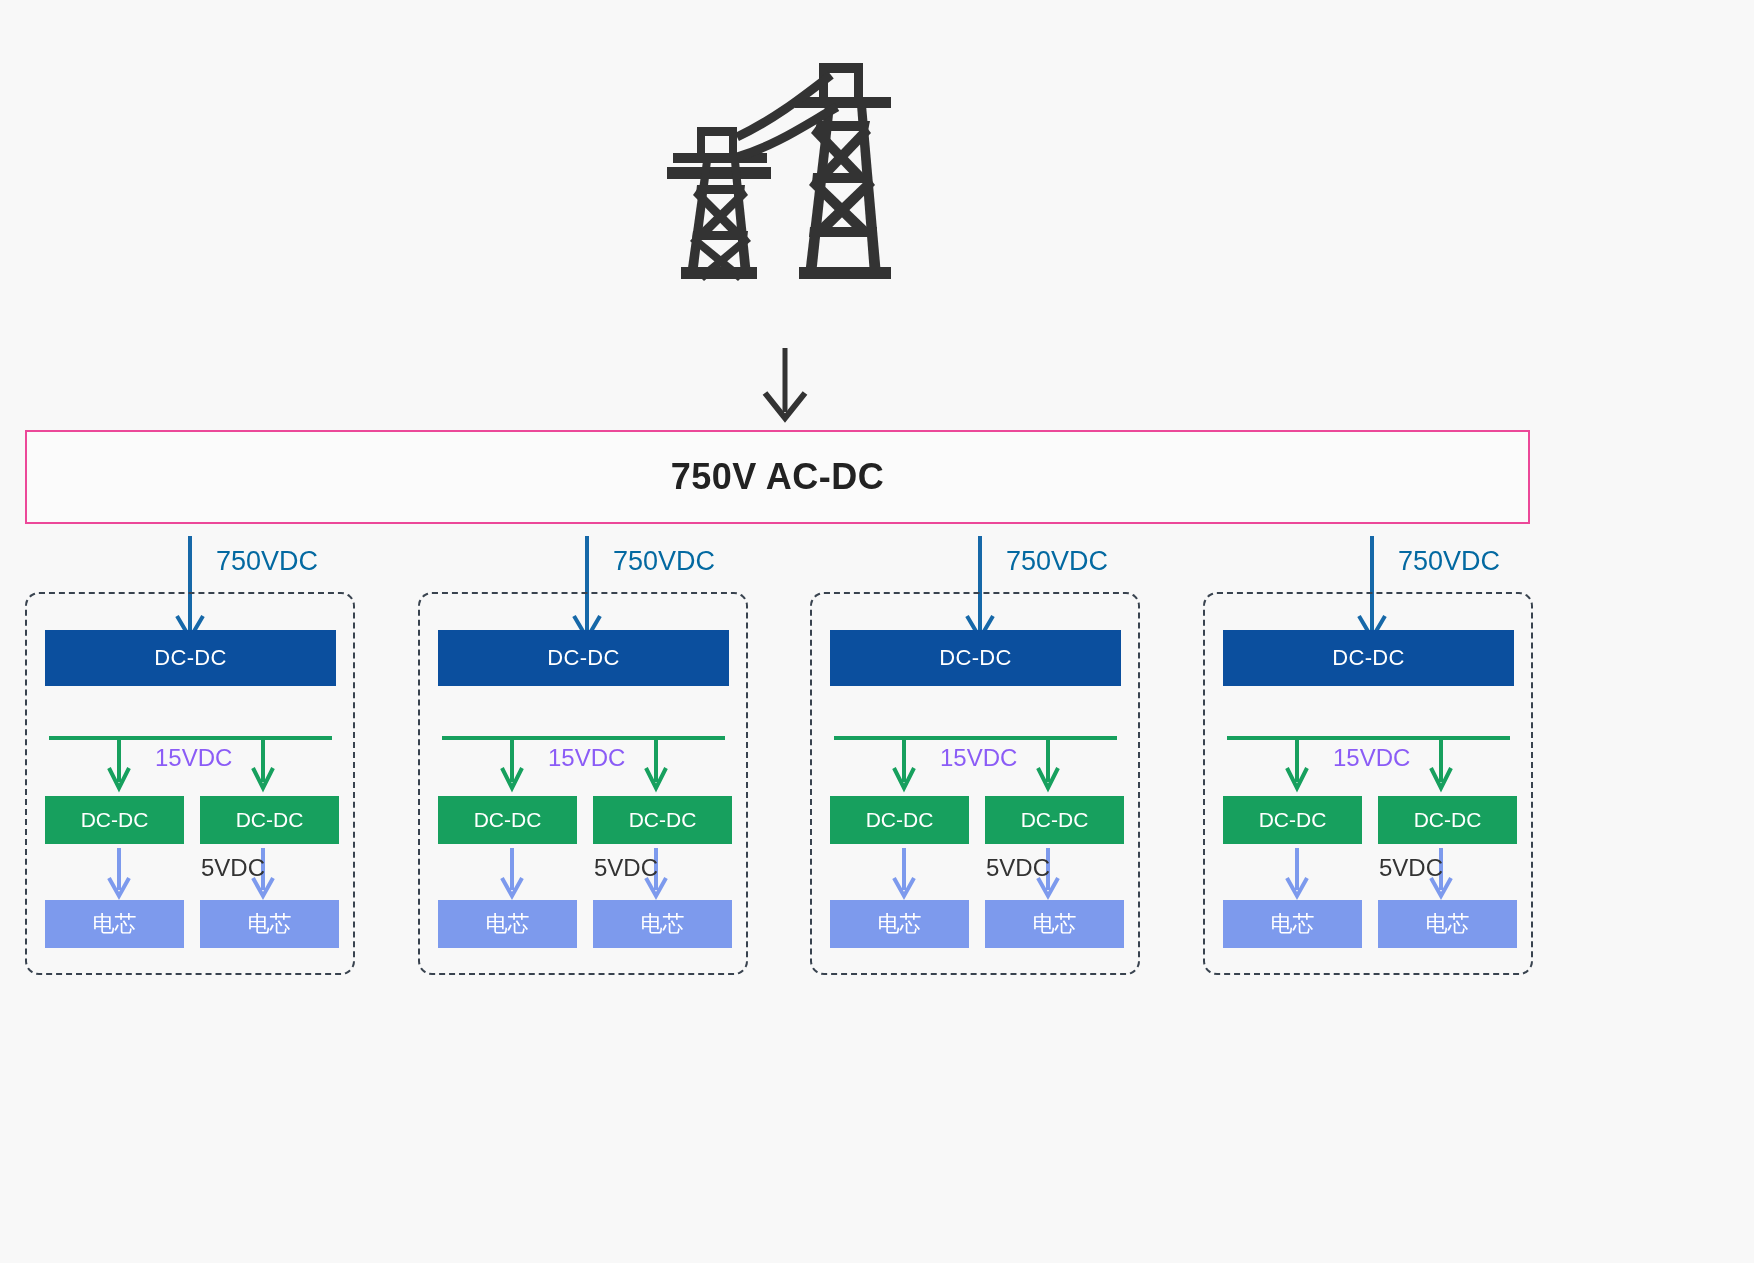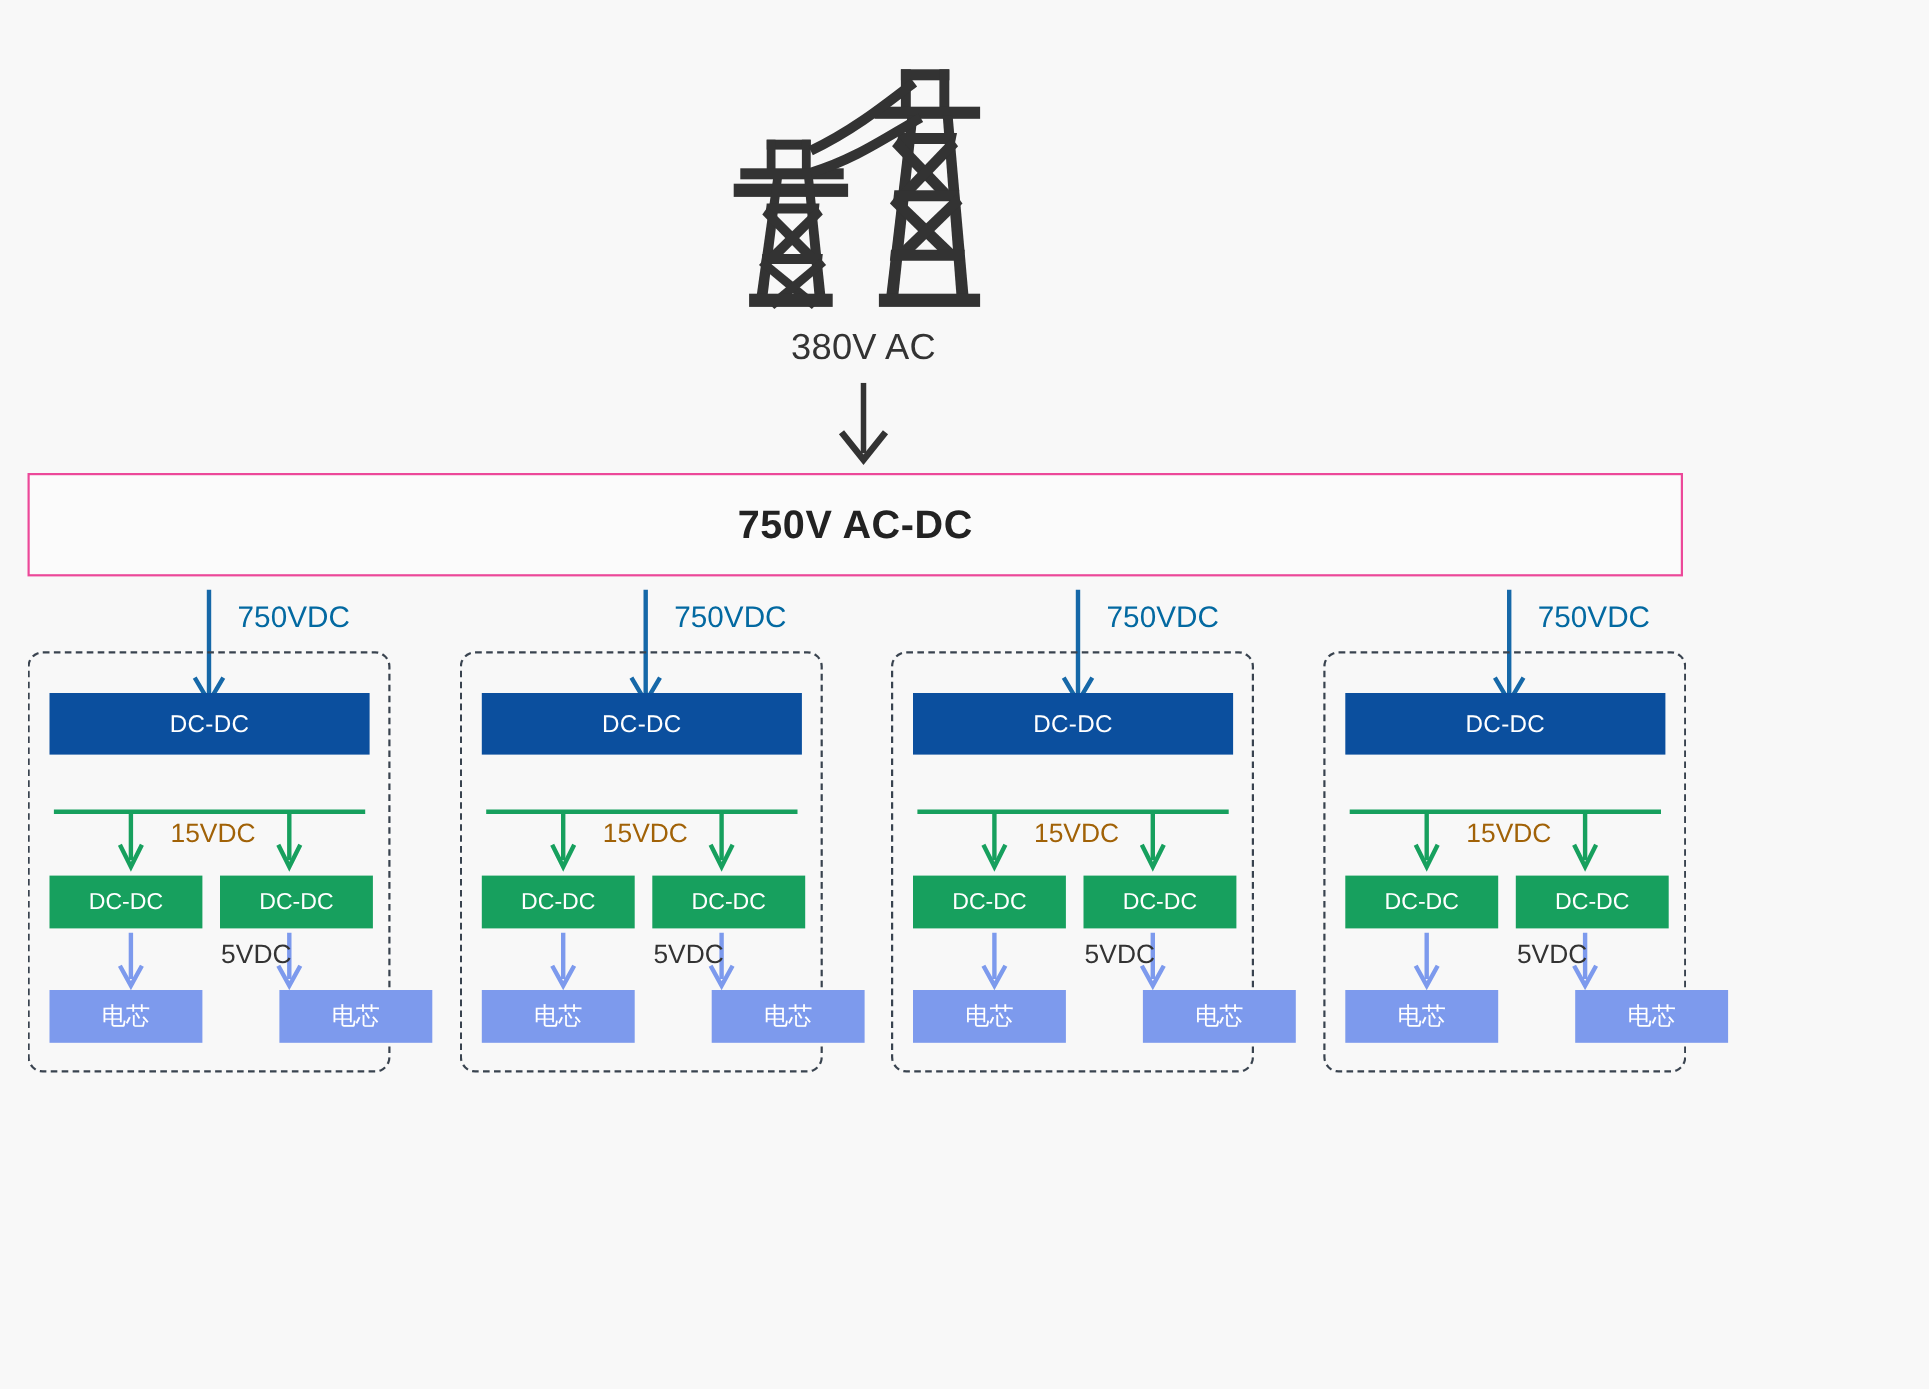--- a/index.html
+++ b/index.html
@@ -47,35 +47,35 @@
   .dcdc-main{
     position:absolute;left:18px;top:36px;width:291px;height:56px;
     background:#0b4f9e;color:#fff;display:flex;align-items:center;justify-content:center;
     font-size:22px;letter-spacing:.3px;
   }
 
   
   .bus{position:absolute;left:20px;top:140px;width:287px;height:62px;}
   .bus svg{display:block;}
   .bus .blabel{
-    position:absolute;left:108px;top:10px;font-size:24px;color:#a16207;white-space:nowrap;
+    position:absolute;left:108px;top:10px;font-size:24px;color:#8b5cf6;white-space:nowrap;
   }
 
   .row-green{position:absolute;left:18px;top:202px;width:294px;height:48px;display:flex;justify-content:space-between;}
   .gbox{
     width:139px;height:48px;background:#17a05e;color:#fff;
     display:flex;align-items:center;justify-content:center;font-size:21px;
   }
 
   .drop5{position:absolute;left:20px;top:252px;width:287px;height:58px;}
   .drop5 .dlabel{
     position:absolute;left:106px;top:8px;font-size:24px;color:#333;white-space:nowrap;margin-left:48px;
   }
 
-  .row-cell{position:absolute;left:18px;top:306px;width:348px;height:48px;display:flex;justify-content:space-between;}
+  .row-cell{position:absolute;left:18px;top:306px;width:294px;height:48px;display:flex;justify-content:space-between;}
   .cbox{
     width:139px;height:48px;background:#7d9aed;color:#fff;
     display:flex;align-items:center;justify-content:center;font-size:22px;
   }
 </style>
 </head>
 <body>
 
 <div class="stage">
 
@@ -116,21 +116,20 @@
         <polygon points="30,190 79,230 73,236 25,196"></polygon>
         <polygon points="81,190 33,230 39,236 86,196"></polygon>
         <rect x="16" y="222" width="76" height="12"></rect>
 
         <path d="M72,92 C110,74 140,50 166,30" stroke="#333" stroke-width="9" fill="none"></path>
         <path d="M72,112 C112,100 140,80 172,62" stroke="#333" stroke-width="9" fill="none"></path>
       </g>
     </svg>
   </div>
 
-  <div id="source-label">380V AC</div>
 
   <div id="source-arrow">
     <svg viewBox="0 0 100 76" width="100" height="76">
       <line x1="50" y1="0" x2="50" y2="64" stroke="#333" stroke-width="5"></line>
       <polyline points="30,45 50,70 70,45" fill="none" stroke="#333" stroke-width="6"></polyline>
     </svg>
   </div>
 
   <div id="acdc-bar">
     <span class="t">750V AC-DC</span>

